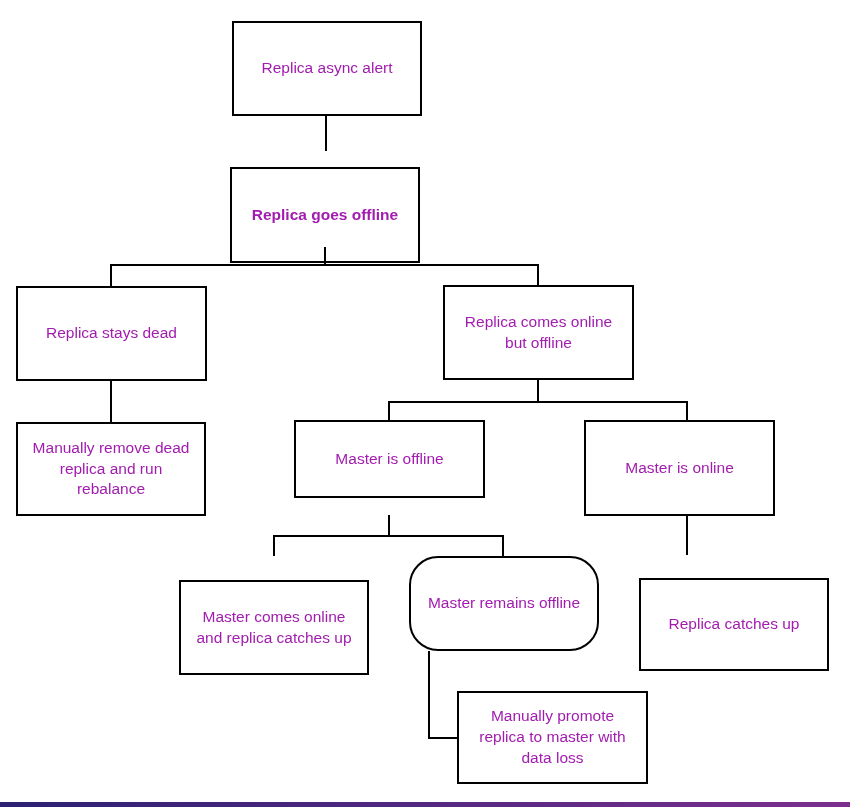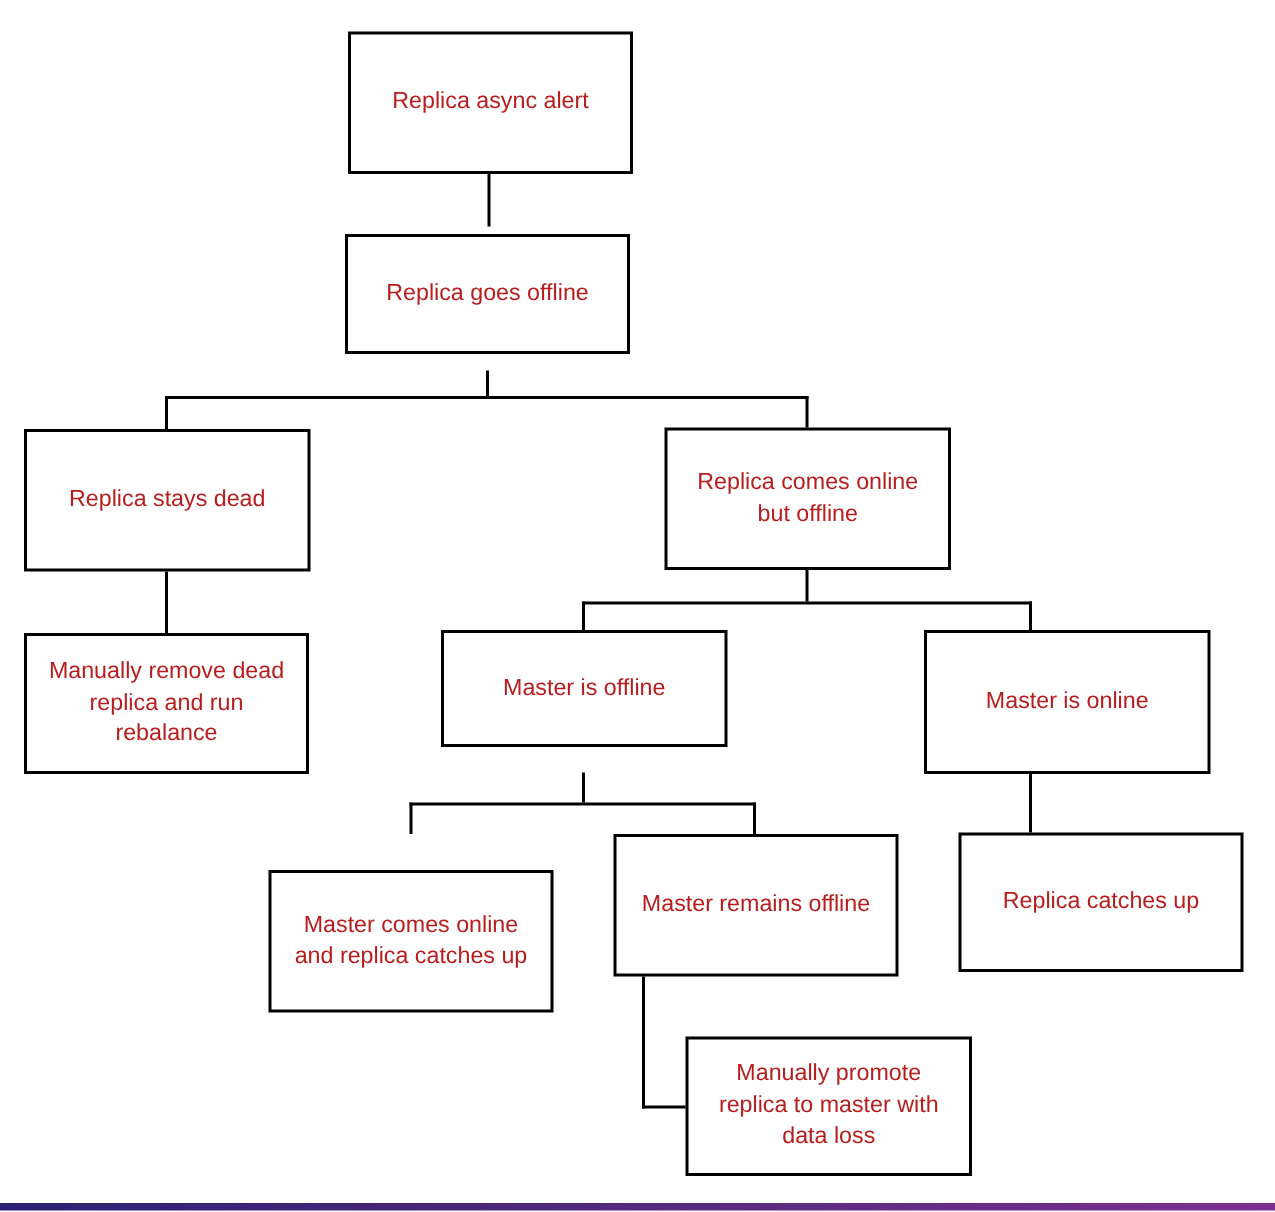--- a/index.html
+++ b/index.html
@@ -21,21 +21,21 @@
     width: 190px;
     height: 95px;
     border: 2px solid #000000;
     background: #ffffff;
     display: flex;
     align-items: center;
     justify-content: center;
     text-align: center;
     font-size: 15.5px;
     line-height: 1.35;
-    color: #b91c1c;
+    color: #a21caf;
     white-space: pre-line;
     padding: 0 6px;
   }
   .vline, .hline {
     position: absolute;
     background: #000000;
   }
   .vline { width: 2px; }
   .hline { height: 2px; }
   #footer-bar {
@@ -46,33 +46,33 @@
     height: 5px;
     background: linear-gradient(to right, #2b2173, #7c2f8f);
   }
 </style>
 </head>
 <body>
 
 <div id="canvas">
 
   <div class="node" style="left:232px; top:21px;  height:95px;">Replica async alert</div>
-  <div class="node" style="left:230px; top:156px; height:80px;">Replica goes offline</div>
+  <div class="node" style="left:230px; top:167px; height:96px;font-weight:bold;">Replica goes offline</div>
   <div class="node" style="left:16px;  top:286px; height:95px; width:191px;">Replica stays dead</div>
   <div class="node" style="left:16px;  top:422px; height:94px;">Manually remove dead
 replica and run
 rebalance</div>
   <div class="node" style="left:443px; top:285px; height:95px; width:191px;">Replica comes online
 but offline</div>
   <div class="node" style="left:294px; top:420px; height:78px; width:191px;">Master is offline</div>
-  <div class="node" style="left:616px; top:420px; height:96px; width:191px;">Master is online</div>
+  <div class="node" style="left:584px; top:420px; height:96px; width:191px;">Master is online</div>
   <div class="node" style="left:179px; top:580px; height:95px;">Master comes online
 and replica catches up</div>
-  <div class="node" style="left:409px; top:556px; height:95px;">Master remains offline</div>
-  <div class="node" style="left:639px; top:555px; height:93px;">Replica catches up</div>
+  <div class="node" style="left:409px; top:556px; height:95px;border-radius:29px;">Master remains offline</div>
+  <div class="node" style="left:639px; top:578px; height:93px;">Replica catches up</div>
   <div class="node" style="left:457px; top:691px; height:93px; width:191px;">Manually promote
 replica to master with
 data loss</div>
 
   <div class="vline" style="left:325px; top:116px; height:35px;"></div>
 
   <div class="vline" style="left:324px; top:247px; height:17px;"></div>
   <div class="hline" style="left:110px; top:264px; width:429px;"></div>
   <div class="vline" style="left:110px; top:264px; height:22px;"></div>
   <div class="vline" style="left:537px; top:264px; height:21px;"></div>

